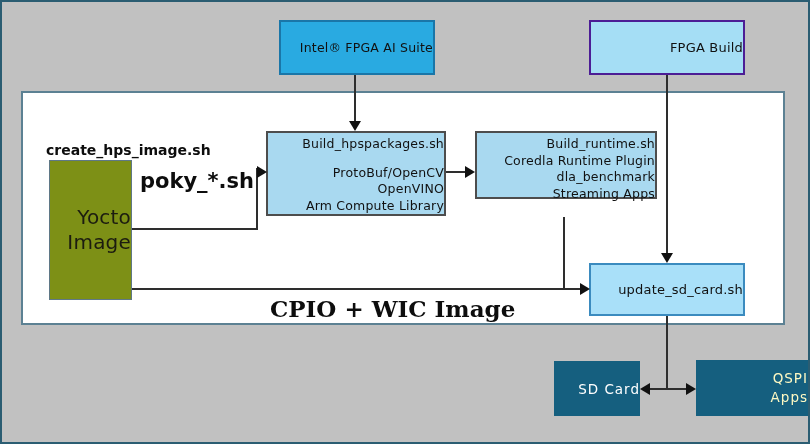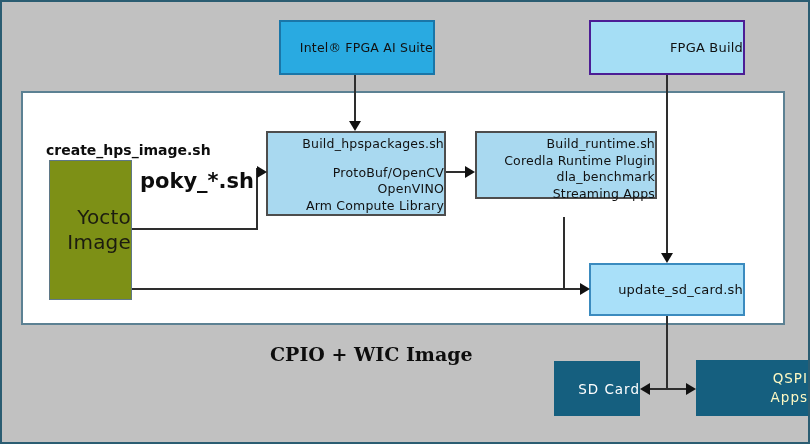--- a/index.html
+++ b/index.html
@@ -54,22 +54,22 @@
     background:#155f7f;color:#fff;font-size:13.5px;letter-spacing:1px;
   }
   .node-qspi{
     left:694px;top:358px;width:112px;height:56px;
     background:#155f7f;color:#fef9c3;font-size:13.5px;line-height:19px;letter-spacing:1px;
   }
   .spacer{height:16px;}
   .lbl{position:absolute;color:#0d0d0d;white-space:nowrap;}
   .lbl-create{left:44px;top:132px;font-weight:bold;font-size:14px;margin-top:8px;}
   .lbl-poky{left:138px;top:167px;font-weight:bold;font-size:21px;}
-  .lbl-cpio{left:268px;top:293px;font-weight:bold;font-size:19px;
-    font-family:"DejaVu Serif","Liberation Serif",serif;margin-top:48px;}
+  .lbl-cpio{left:268px;top:293px;font-weight:bold;font-size:23px;
+    font-family:"DejaVu Serif","Liberation Serif",serif;}
   .v-line{position:absolute;width:2px;background:#2e2e2e;}
   .h-line{position:absolute;height:2px;background:#2e2e2e;}
   .arr{position:absolute;width:0;height:0;}
   .arr-down{border-left:6px solid transparent;border-right:6px solid transparent;border-top:10px solid #111;}
   .arr-right{border-top:6px solid transparent;border-bottom:6px solid transparent;border-left:10px solid #111;}
   .arr-left{border-top:6px solid transparent;border-bottom:6px solid transparent;border-right:10px solid #111;}
 </style>
 </head>
 <body>
 

